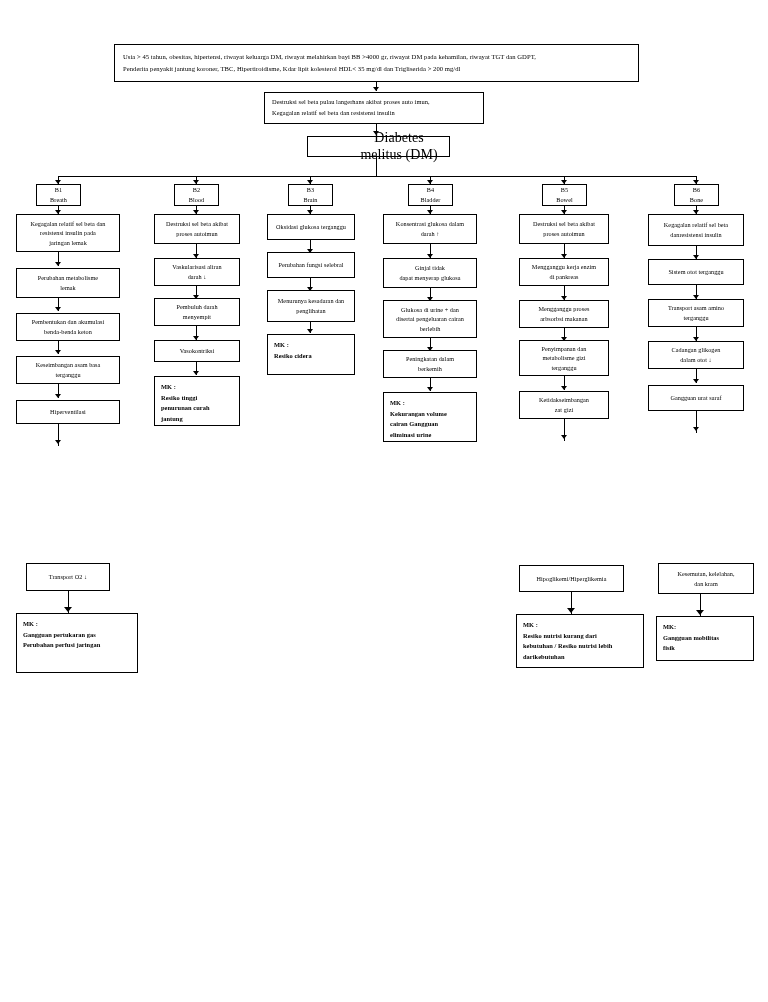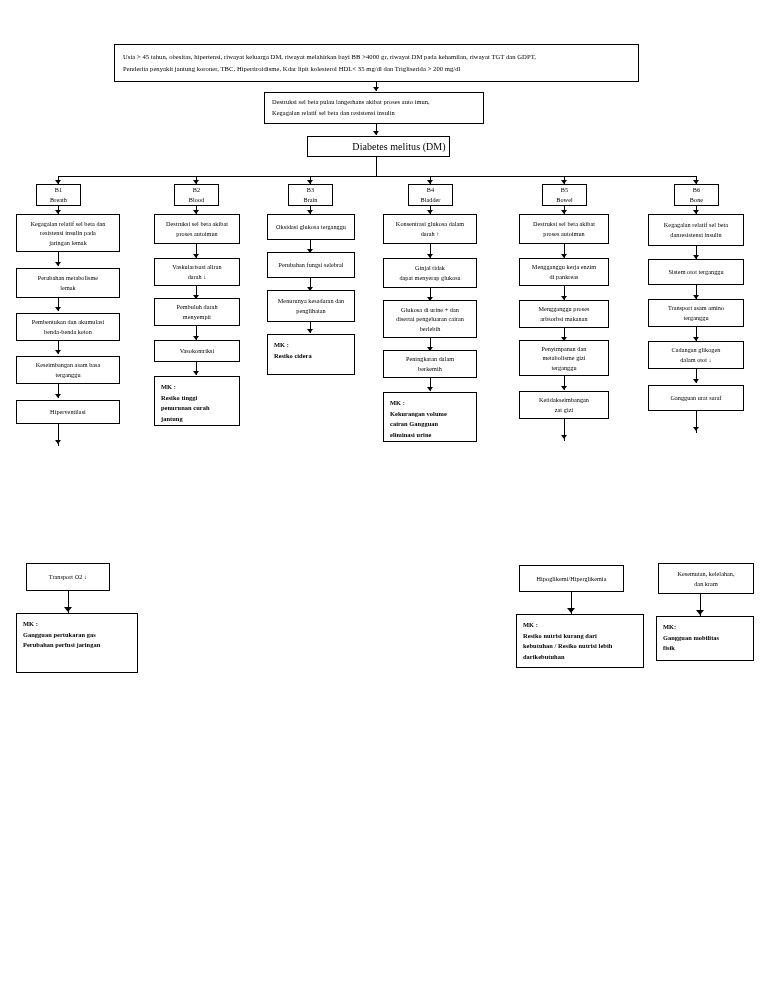--- a/index.html
+++ b/index.html
@@ -43,21 +43,21 @@
   
   .criteria{
     font-size:6.6px;
     line-height:1.75;
     align-items:flex-start;
     text-align:left;
     justify-content:flex-start;
     padding:6px 8px;
   }
   .dm-title{
-    font-size:10px;
+    font-size:14px;
     line-height:1.2;
     padding-left:44px;
   }
   .etiology{
     font-size:6.4px;
     line-height:1.65;
     align-items:flex-start;
     text-align:left;
     padding:5px 7px;
   }

